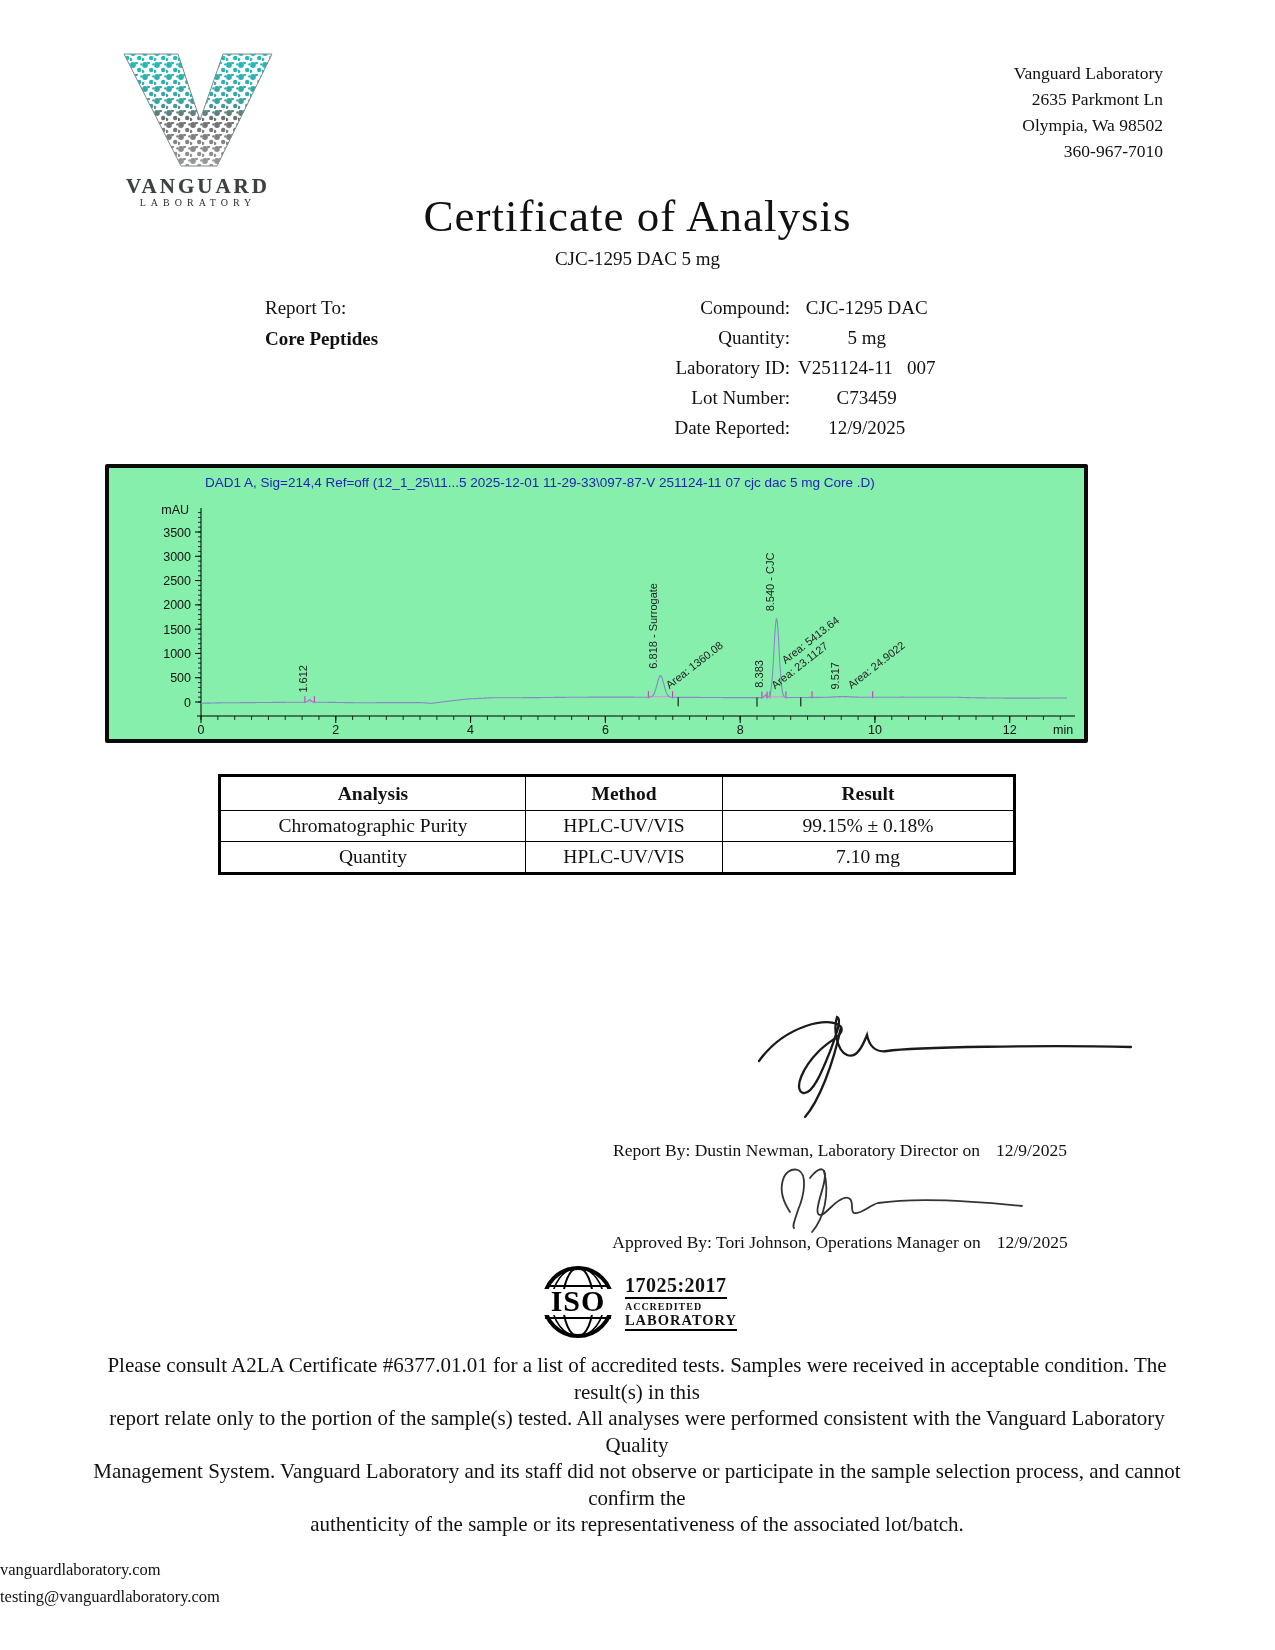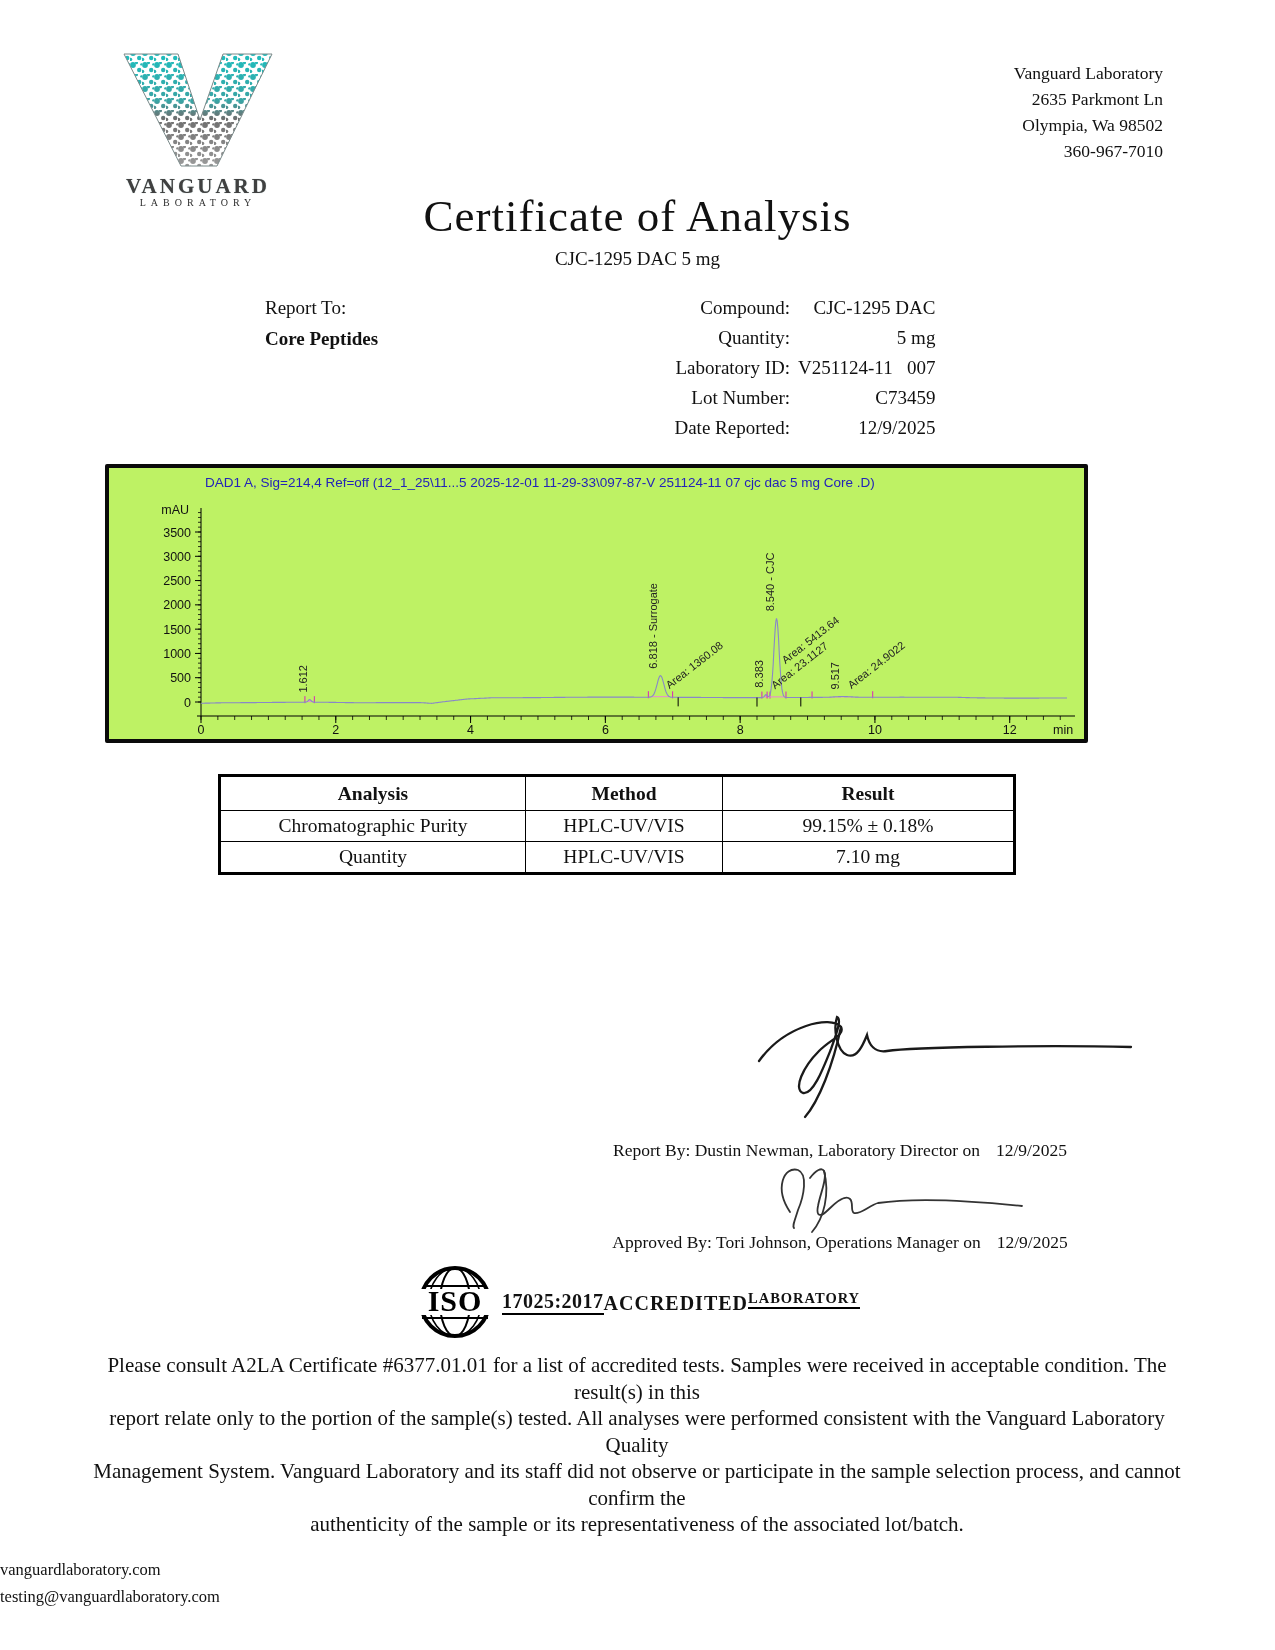--- a/index.html
+++ b/index.html
@@ -15,46 +15,46 @@
   .address{right:112px;top:60px;text-align:right;font-size:17.5px;line-height:26px;}
 
   .title{left:0;top:190px;width:100%;text-align:center;font-size:45px;letter-spacing:1px;}
   .subtitle{left:0;top:248px;width:100%;text-align:center;font-size:19px;}
 
   .reportto{left:225px;top:297px;font-size:19px;margin-left:40px;}
   .reportto .bold{font-weight:bold;margin-top:9px;}
   .details{left:545px;top:297px;display:grid;grid-template-columns:245px auto;
            column-gap:8px;row-gap:8px;font-size:19px;}
   .details .lbl{text-align:right;}
-  .details .val{text-align:right;white-space:pre;}
+  .details .val{text-align:center;white-space:pre;}
 
   
   .chart-box{left:105px;top:464px;width:975px;height:271px;border:4px solid #0a0a0a;
-             border-radius:2px;background:#bef264;}
+             border-radius:2px;background:#86efac;}
   .chart-title{position:absolute;left:96px;top:7px;font-family:"Liberation Sans",sans-serif;
                font-size:13.5px;white-space:nowrap;}
   .chart-box svg{position:absolute;left:0;top:26px;font-family:"Liberation Sans",sans-serif;}
 
   
   table.results{left:218px;top:774px;position:absolute;border-collapse:collapse;
                 font-size:19.5px;text-align:center;}
   table.results th,table.results td{border:1.6px solid #000;padding:2px 6px;}
   table.results{border:3px solid #000;}
   table.results th{font-weight:bold;height:29px;}
   table.results td{height:26px;}
   .col-a{width:292px;} .col-m{width:184px;} .col-r{width:278px;}
 
   .sigline{left:520px;width:640px;text-align:center;font-size:17.5px;}
   .sigline .date{margin-left:16px;}
 
   .iso-wrap{left:0;top:1262px;width:100%;display:flex;justify-content:center;
             align-items:center;gap:7px;}
-  .iso-text{display:flex;align-items:flex-start;}
+  .iso-text{display:flex;flex-direction:column;align-items:flex-start;}
   .iso-l1{font-size:20px;font-weight:bold;border-bottom:2.5px solid #000;letter-spacing:.5px;}
-  .iso-l2{font-size:20px;font-weight:bold;letter-spacing:1px;margin-top:2px;}
+  .iso-l2{font-size:10px;font-weight:bold;letter-spacing:1px;margin-top:2px;}
   .iso-l3{font-size:14.5px;font-weight:bold;letter-spacing:1px;border-bottom:2.5px solid #000;}
 
   .disclaimer{left:77px;top:1352px;width:1120px;text-align:center;font-size:21px;
               line-height:26.5px;}
   .links{left:0;top:1556px;width:100%;font-size:16.5px;line-height:27px;}
 </style>
 </head>
 <body>
 
 <div class="page">

